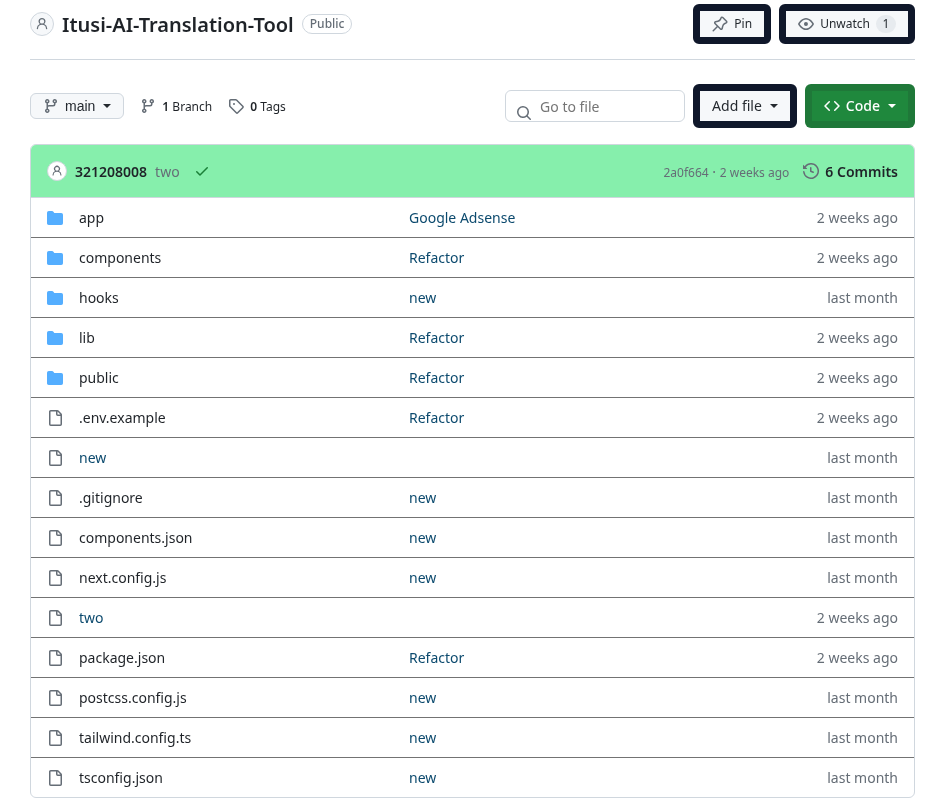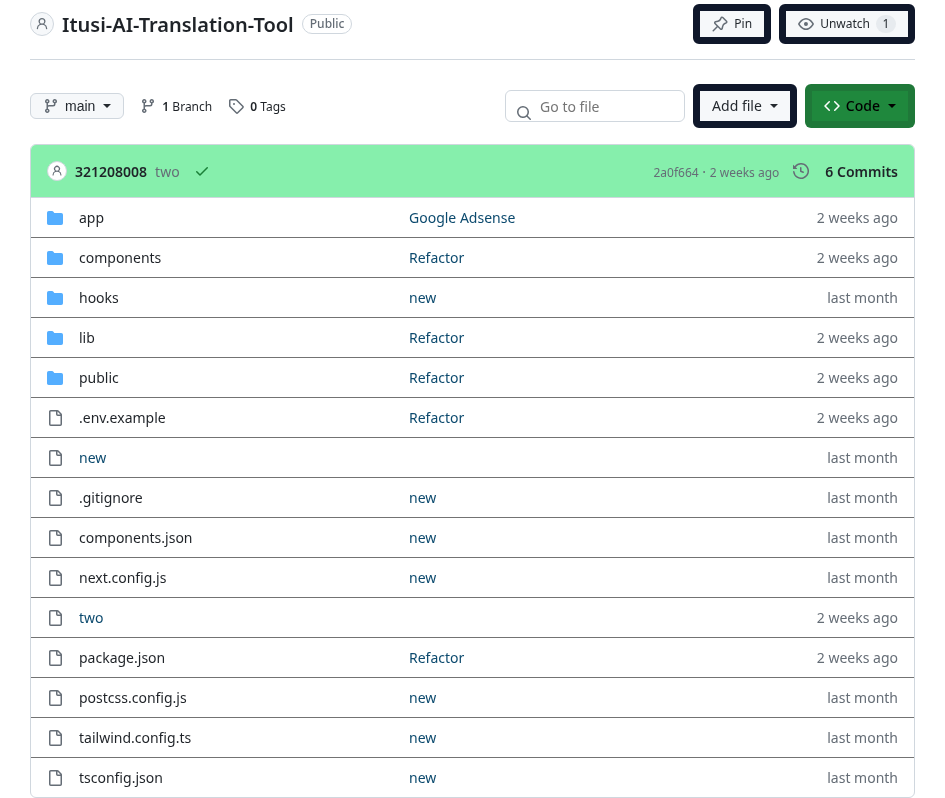--- a/index.html
+++ b/index.html
@@ -155,21 +155,21 @@
       border: 1px solid #d0d7de;
       border-radius: 4px;
       padding: 1px 5px;
       margin-right: 4px;
       color: #656d76;
       background: #f6f8fa;
       line-height: 14px;
     }
     .btn-primary {
       background: #1f883d;
-      color: #000000;
+      color: #ffffff;
       border-color: rgba(31, 35, 40, 0.15);
       font-weight: 500;
     }
     .dropdown-caret {
       width: 0;
       height: 0;
       border-left: 4px solid transparent;
       border-right: 4px solid transparent;
       border-top: 4px solid currentColor;
       margin-left: 2px;
@@ -221,21 +221,21 @@
       color: #656d76;
       font-size: 12px;
     }
     .commit-time {
       color: #656d76;
       font-size: 12px;
     }
     .commit-count {
       display: inline-flex;
       align-items: center;
-      gap: 16px;
+      gap: 6px;
       color: #1f2328;
       font-weight: 600;
     }
     .file-row {
       display: flex;
       align-items: center;
       padding: 10px 16px;
       border-bottom: 1px solid #737373;
     }
     .file-row:last-child {

